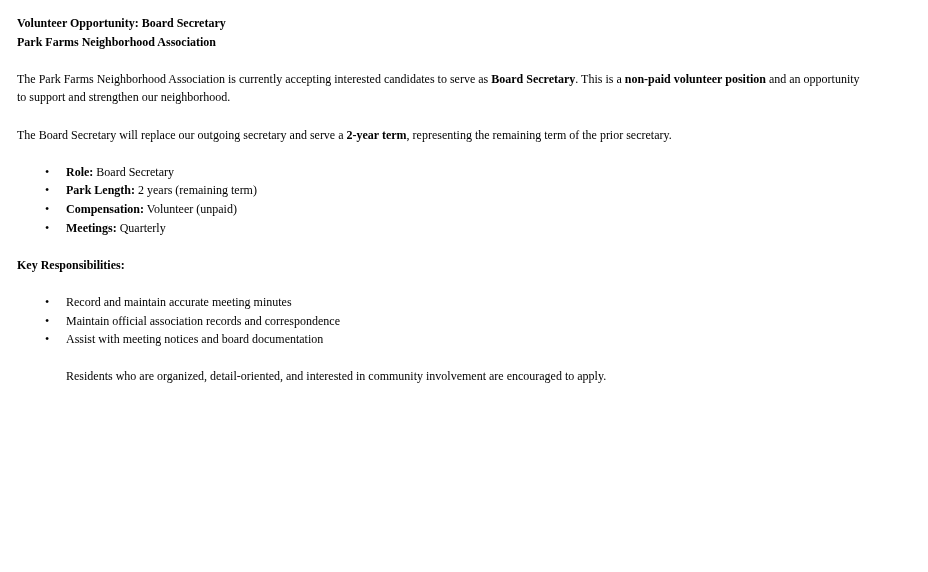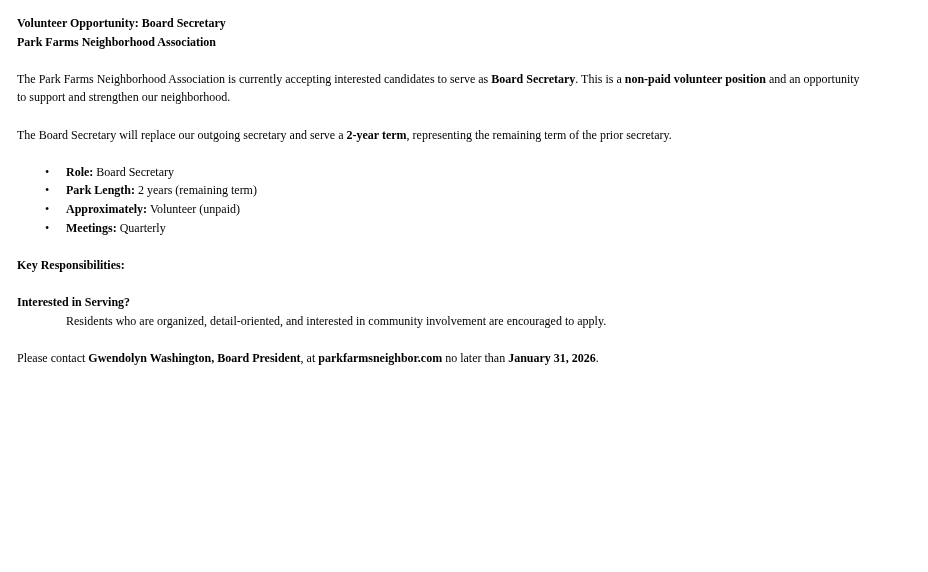--- a/index.html
+++ b/index.html
@@ -49,28 +49,31 @@
   </div>
 
   <p class="block"><span>The Park Farms Neighborhood Association is currently accepting interested candidates to serve as </span><span class="b">Board Secretary</span><span>. This is a </span><span class="b">non-paid volunteer position</span><span> and an opportunity to support and strengthen our neighborhood.</span></p>
 
   <p class="block"><span>The Board Secretary will replace our outgoing secretary and serve a </span><span class="b">2-year term</span><span>, representing the remaining term of the prior secretary.</span></p>
 
 
   <ul class="block">
     <li><span class="b">Role:</span><span> Board Secretary</span></li>
     <li><span class="b">Park Length:</span><span> 2 years (remaining term)</span></li>
-    <li><span class="b">Approximately:</span><span> Volunteer (unpaid)</span></li>
+    <li><span class="b">Compensation:</span><span> Volunteer (unpaid)</span></li>
     <li><span class="b">Meetings:</span><span> Quarterly</span></li>
   </ul>
 
   <p class="block b">Key Responsibilities:</p>
 
+  <ul class="block">
+    <li><span>Record and maintain accurate meeting minutes</span></li>
+    <li><span>Maintain official association records and correspondence</span></li>
+    <li><span>Assist with meeting notices and board documentation</span></li>
+  </ul>
 
   <div class="block">
-    <div class="b">Interested in Serving?</div>
     <div class="indented">Residents who are organized, detail-oriented, and interested in community involvement are encouraged to apply.</div>
   </div>
 
-  <p class="block"><span>Please contact </span><span class="b">Gwendolyn Washington, Board President</span><span>, at </span><span class="b">parkfarmsneighbor.com</span><span> no later than </span><span class="b">January 31, 2026</span><span>.</span></p>
 
 
 </div>
 
 </body></html>

